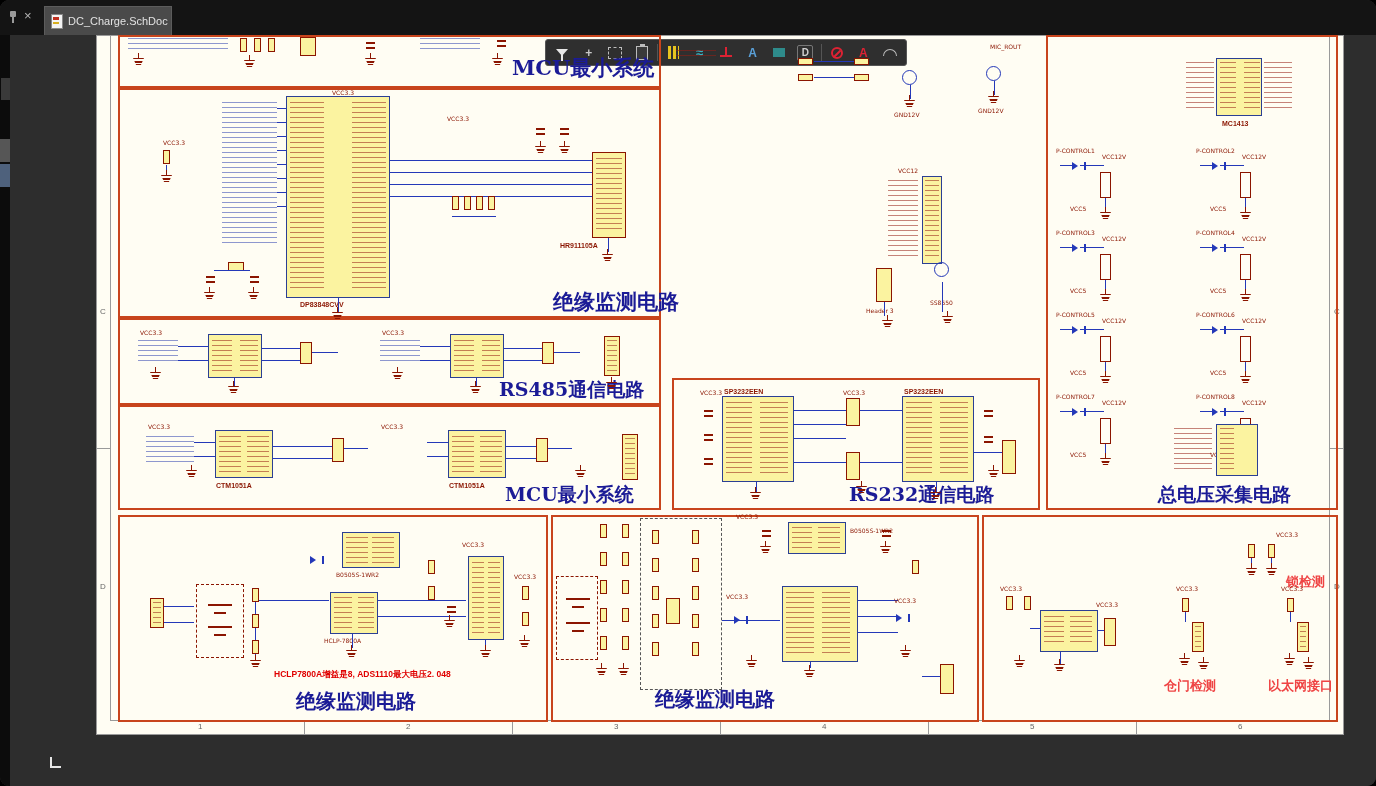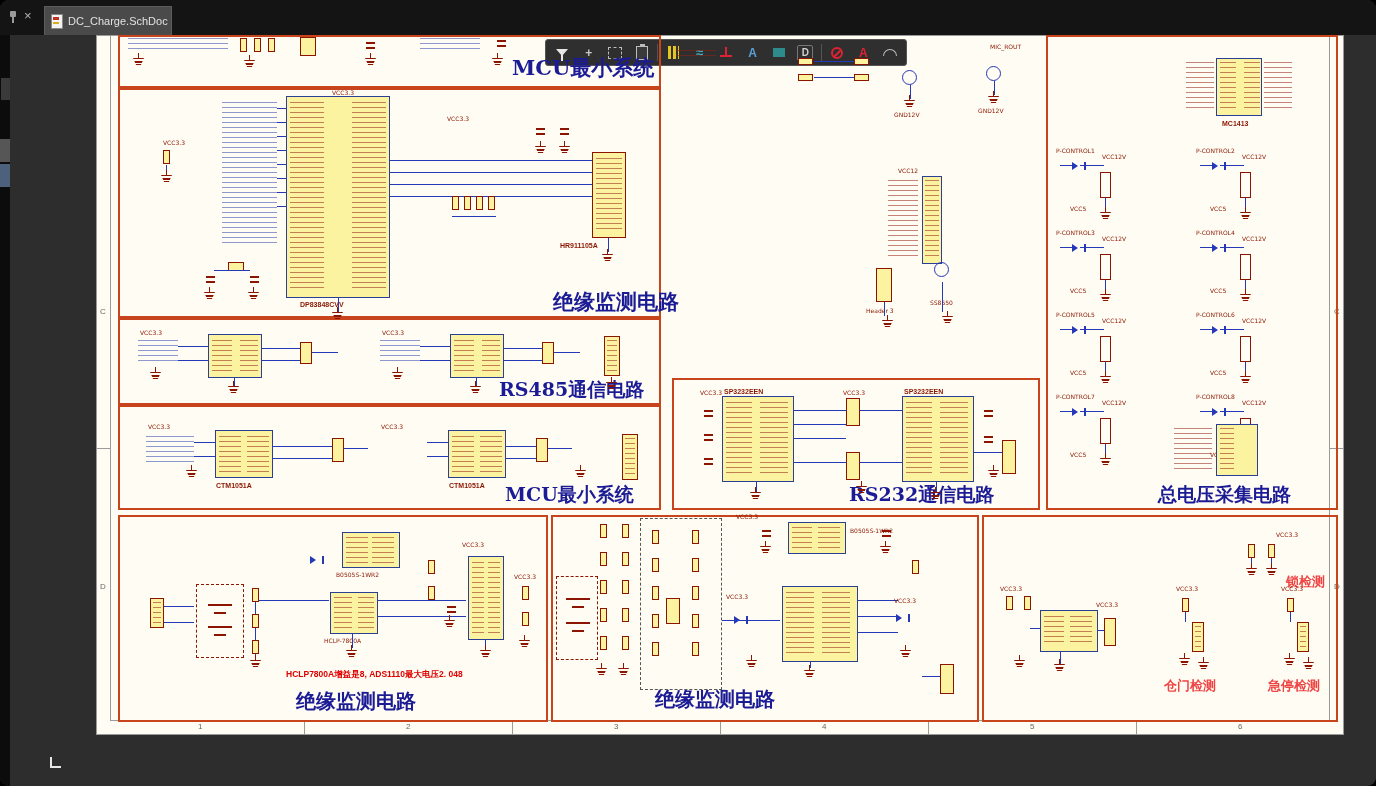--- a/index.html
+++ b/index.html
@@ -162,21 +162,21 @@
   <div class="rt" style="left:512px;top:57px;font-size:21px">MCU最小系统</div>
   <div class="rt" style="left:553px;top:291px;font-size:21px">绝缘监测电路</div>
   <div class="rt" style="left:499px;top:380px;font-size:19px">RS485通信电路</div>
   <div class="rt" style="left:505px;top:485px;font-size:19px">MCU最小系统</div>
   <div class="rt" style="left:849px;top:485px;font-size:19px">RS232通信电路</div>
   <div class="rt" style="left:1158px;top:485px;font-size:19px">总电压采集电路</div>
   <div class="rt" style="left:296px;top:691px;font-size:20px">绝缘监测电路</div>
   <div class="rt" style="left:655px;top:689px;font-size:20px">绝缘监测电路</div>
   <div class="rts" style="left:1286px;top:576px">锁检测</div>
   <div class="rts" style="left:1164px;top:680px">仓门检测</div>
-  <div class="rts" style="left:1268px;top:680px">急停检测</div>
+  <div class="rts" style="left:1268px;top:680px">以太网接口</div>
 
   <div class="fpb" style="left:128px;top:38px;width:100px;height:14px"></div>
   <div class="rv" style="left:240px;top:38px"></div>
   <div class="rv" style="left:254px;top:38px"></div>
   <div class="rv" style="left:268px;top:38px"></div>
   <div class="cn" style="left:300px;top:37px;width:16px;height:19px"></div>
   <div class="capx" style="left:366px;top:42px"></div>
   <div class="gnd" style="left:365px;top:58px"></div>
   <div class="gnd" style="left:133px;top:58px"></div>
   <div class="gnd" style="left:244px;top:60px"></div>
@@ -473,21 +473,21 @@
   <div class="gnd" style="left:444px;top:620px"></div>
   <div class="pt" style="left:462px;top:542px">VCC3.3</div>
   <div class="pt" style="left:514px;top:574px">VCC3.3</div>
   <div class="rv" style="left:522px;top:586px"></div>
   <div class="rv" style="left:522px;top:612px"></div>
   <div class="gnd" style="left:519px;top:640px"></div>
   <div class="wv" style="left:485px;top:640px;height:8px"></div>
   <div class="gnd" style="left:480px;top:650px"></div>
   <div class="wv" style="left:352px;top:634px;height:14px"></div>
   <div class="gnd" style="left:346px;top:650px"></div>
-  <div class="anno" style="left:286px;top:670px">HCLP7800A增益是8, ADS1110最大电压2. 048</div>
+  <div class="anno" style="left:274px;top:670px">HCLP7800A增益是8, ADS1110最大电压2. 048</div>
 
   <div class="dashm" style="left:556px;top:576px;width:42px;height:84px"></div>
   <div class="bat" style="left:566px;top:598px;width:24px"></div>
   <div class="bat" style="left:572px;top:606px;width:12px"></div>
   <div class="bat" style="left:566px;top:622px;width:24px"></div>
   <div class="bat" style="left:572px;top:630px;width:12px"></div>
   <div class="rv" style="left:600px;top:524px"></div>
   <div class="rv" style="left:600px;top:552px"></div>
   <div class="rv" style="left:600px;top:580px"></div>
   <div class="rv" style="left:600px;top:608px"></div>

